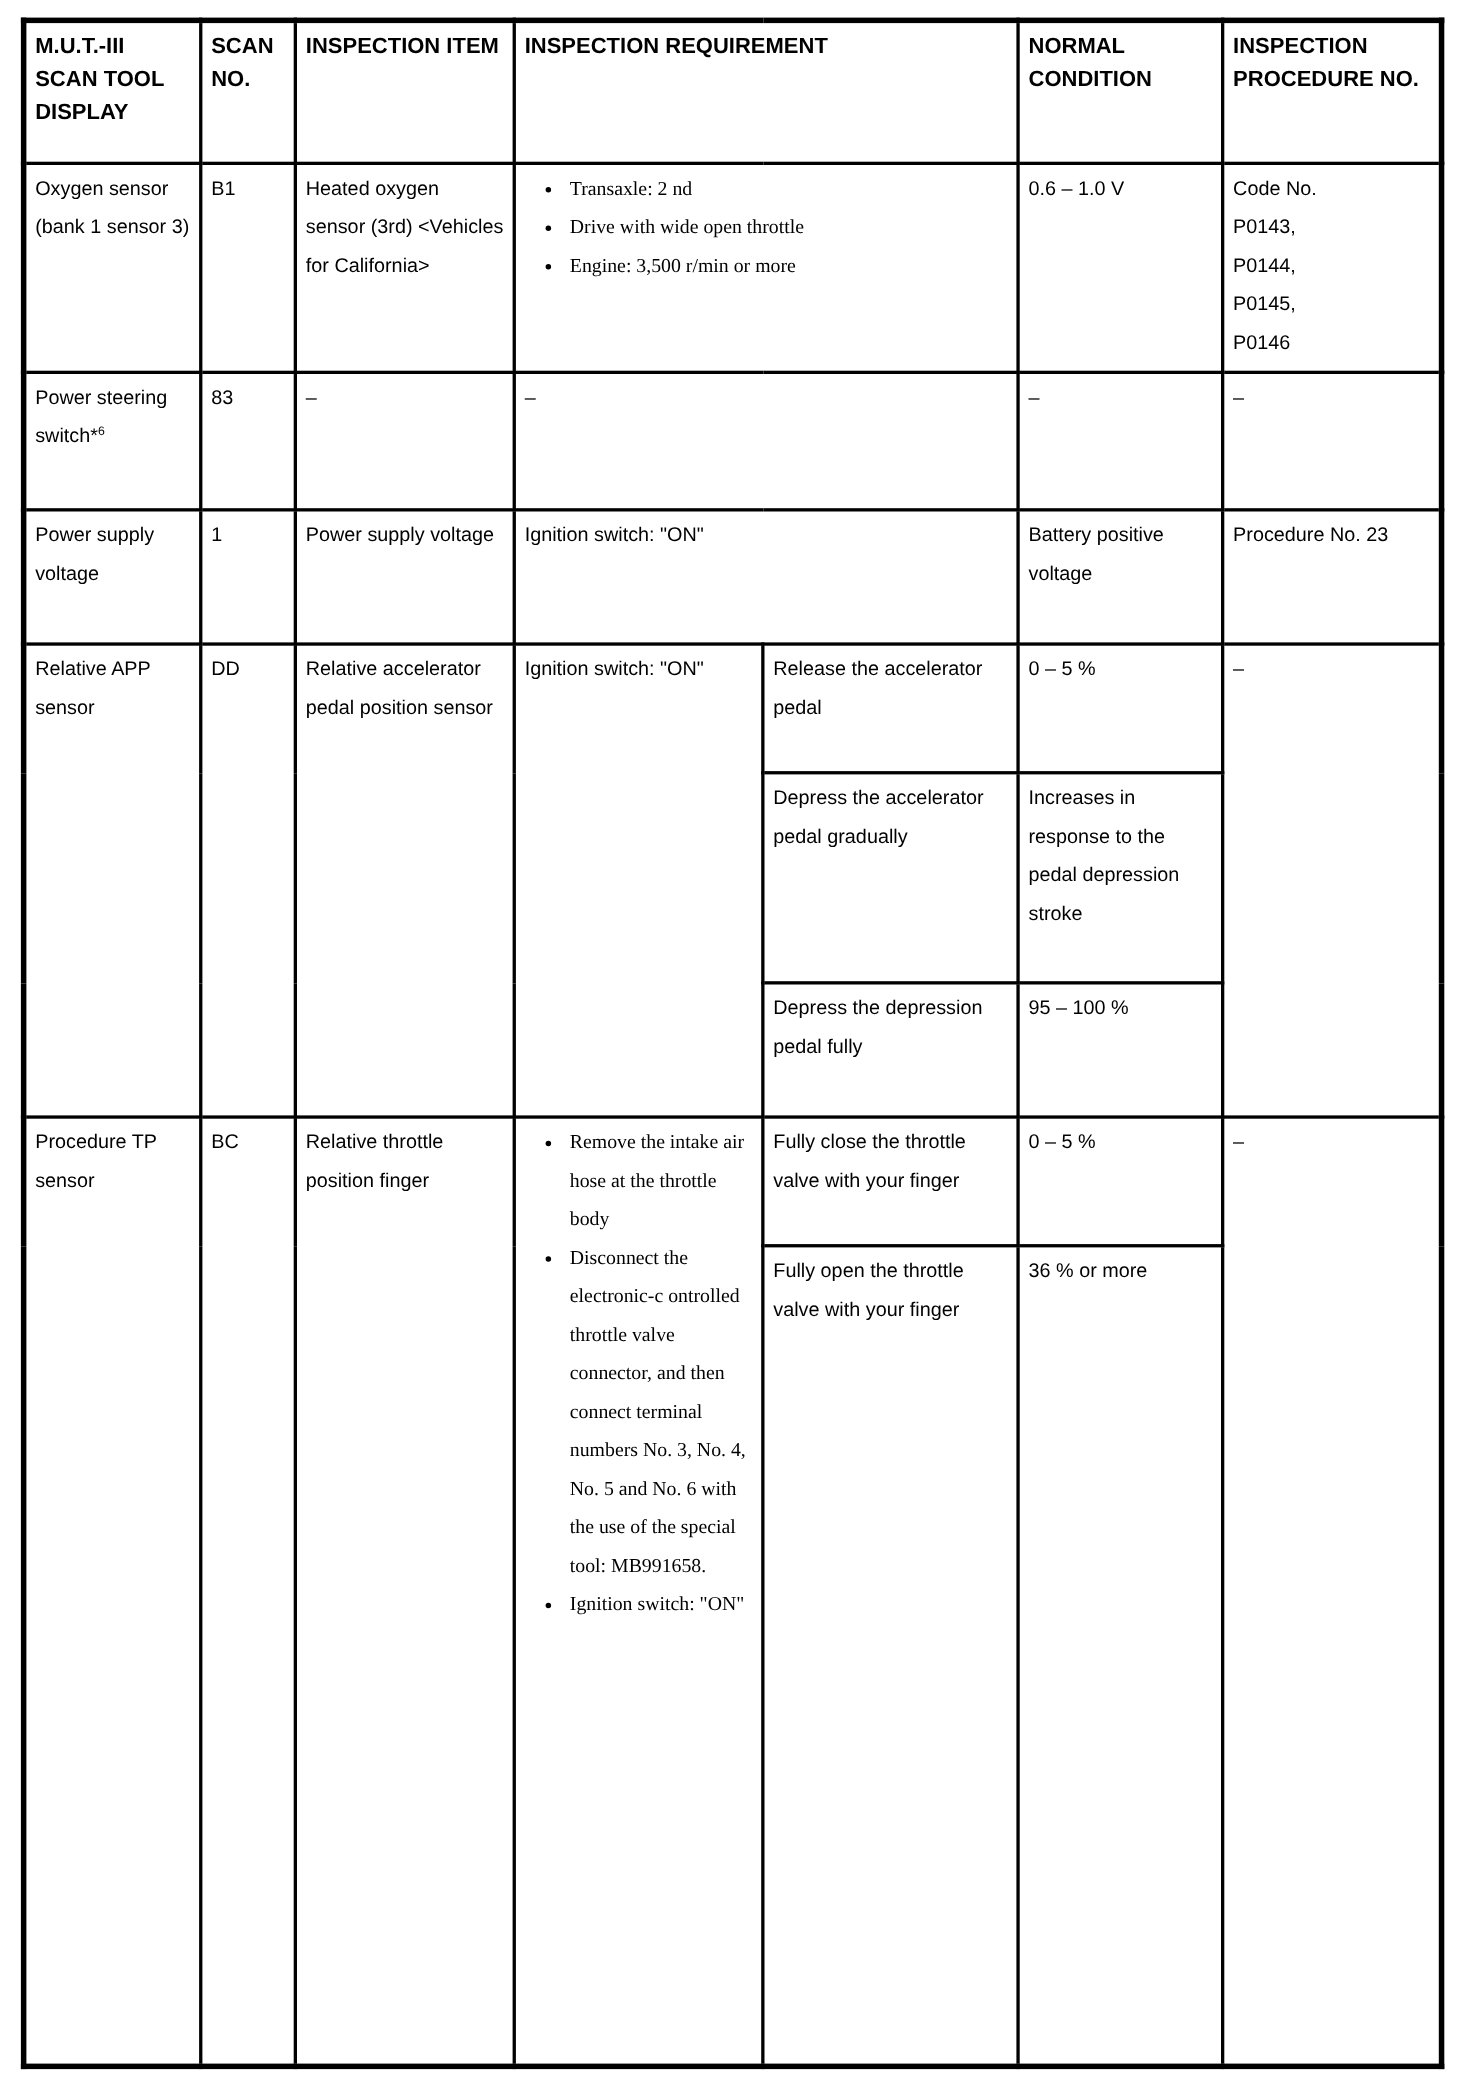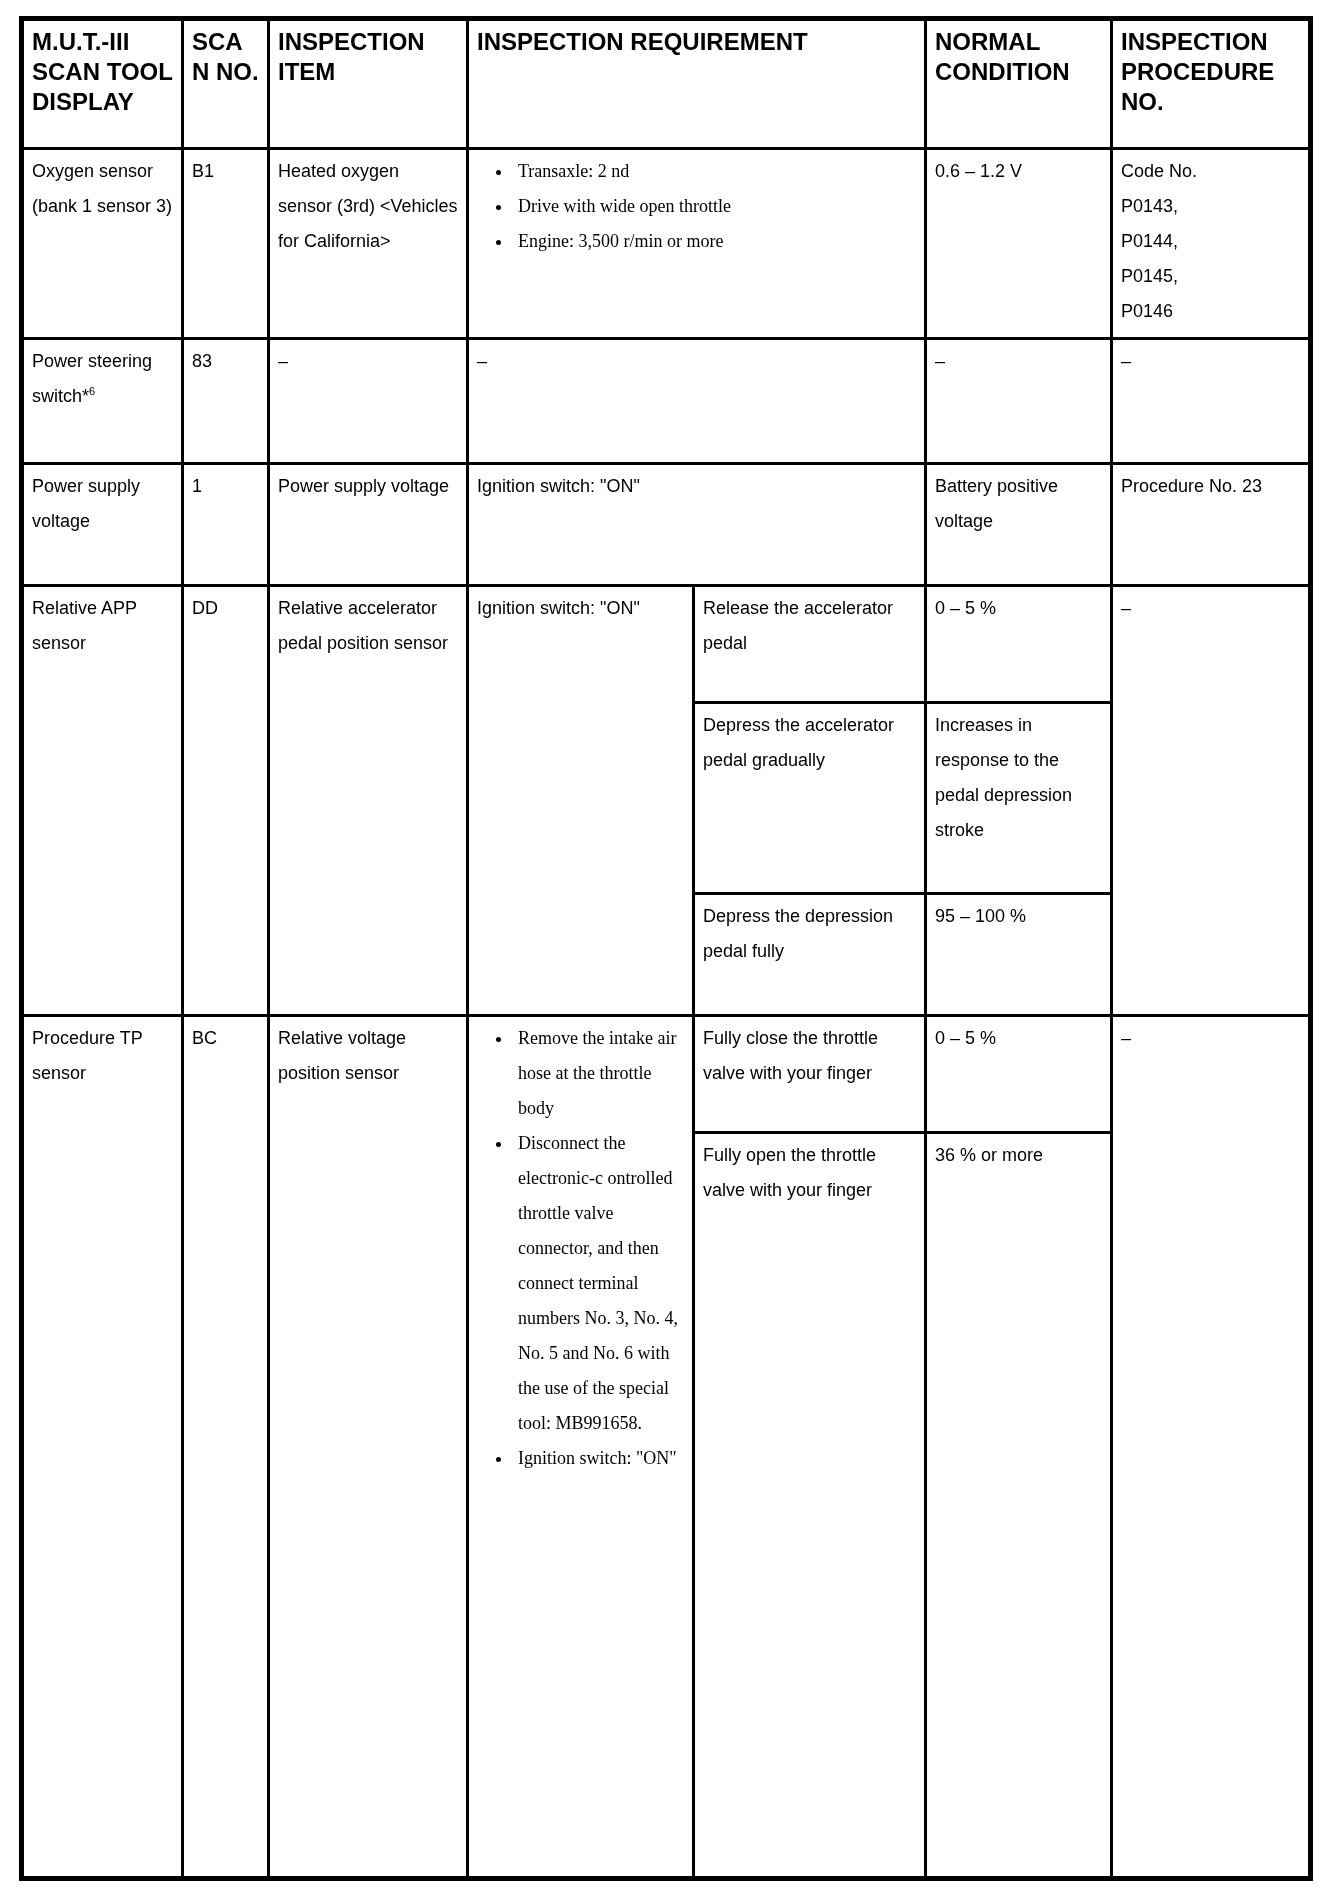--- a/index.html
+++ b/index.html
@@ -28,21 +28,21 @@
     border: 3px solid #000000;
     vertical-align: top;
     text-align: left;
     padding: 4px 8px;
     font-size: 18px;
     line-height: 35px;
     word-wrap: break-word;
   }
   table.spec th {
     font-weight: bold;
-    font-size: 24px;
+    font-size: 20px;
     line-height: 30px;
     padding-top: 6px;
   }
   ul.bullets {
     margin: 0;
     padding-left: 36px;
     list-style-type: disc;
   }
   ul.bullets li {
     padding-left: 5px;
@@ -94,21 +94,21 @@
       <td>Oxygen sensor (bank 1 sensor 3)</td>
       <td>B1</td>
       <td>Heated oxygen sensor (3rd) &lt;Vehicles for California&gt;</td>
       <td colspan="2">
         <ul class="bullets">
           <li>Transaxle: 2 nd</li>
           <li>Drive with wide open throttle</li>
           <li>Engine: 3,500 r/min or more</li>
         </ul>
       </td>
-      <td>0.6 – 1.2 V</td>
+      <td>0.6 – 1.0 V</td>
       <td class="pre">Code No.
 P0143,
 P0144,
 P0145,
 P0146</td>
     </tr>
 
     <tr class="rh-2">
       <td><span>Power steering switch*</span><sup>6</sup></td>
       <td>83</td>
@@ -141,21 +141,21 @@
       <td>Increases in response to the pedal depression stroke</td>
     </tr>
     <tr class="rh-4c">
       <td>Depress the depression pedal fully</td>
       <td>95 – 100 %</td>
     </tr>
 
     <tr class="rh-5a">
       <td rowspan="2">Procedure TP sensor</td>
       <td rowspan="2">BC</td>
-      <td rowspan="2">Relative voltage position sensor</td>
+      <td rowspan="2">Relative throttle position finger</td>
       <td rowspan="2">
         <ul class="bullets">
           <li>Remove the intake air hose at the throttle body</li>
           <li>Disconnect the electronic-c ontrolled throttle valve connector, and then connect terminal numbers No. 3, No. 4, No. 5 and No. 6 with the use of the special tool: MB991658.</li>
           <li>Ignition switch: "ON"</li>
         </ul>
       </td>
       <td>Fully close the throttle valve with your finger</td>
       <td>0 – 5 %</td>
       <td rowspan="2">–</td>

